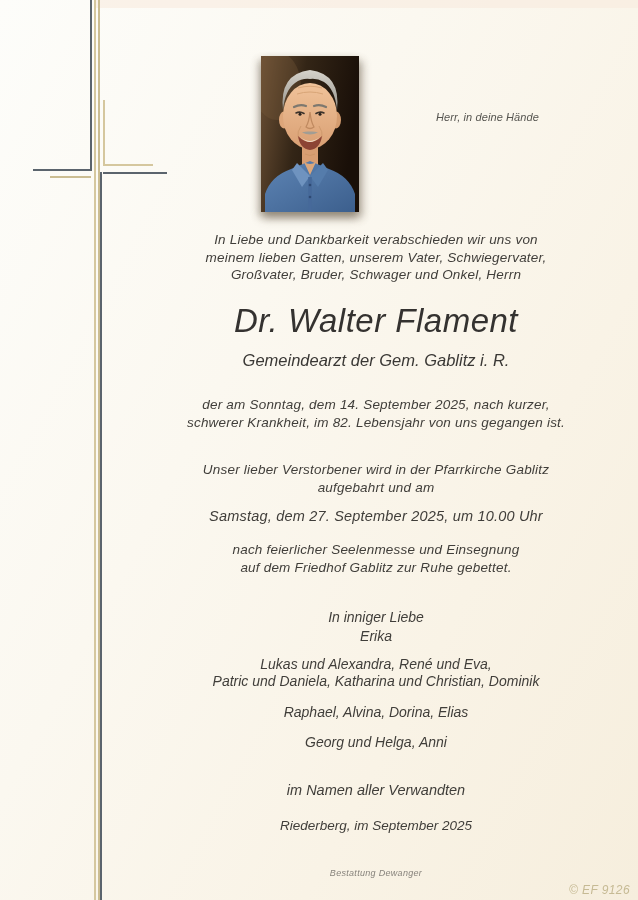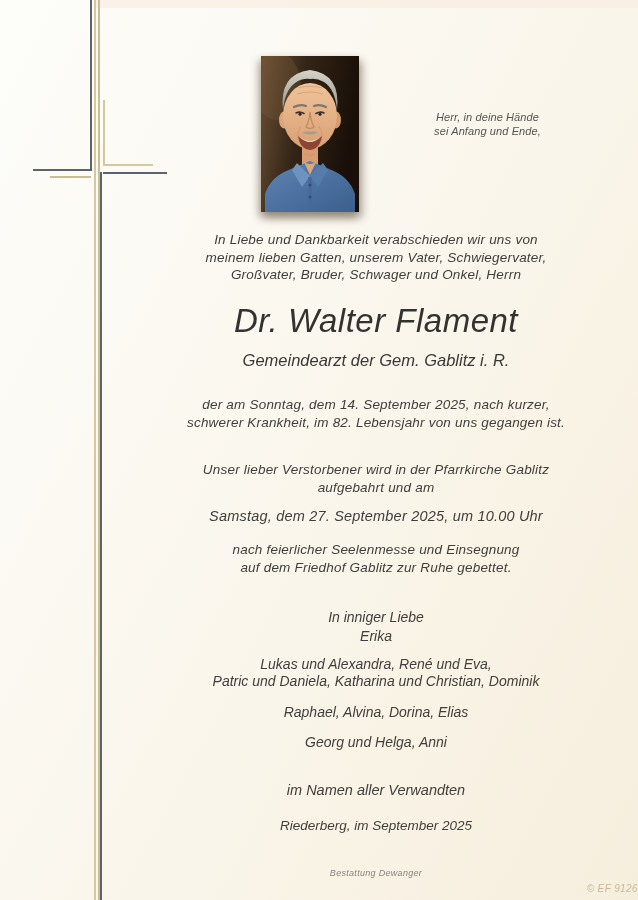--- a/index.html
+++ b/index.html
@@ -45,21 +45,21 @@
   .datetime{top:508px;font-size:14.5px;font-weight:bold;letter-spacing:.2px;}
   .burial{top:541px;font-size:13.5px;line-height:17.5px;letter-spacing:.2px;}
   .closing{top:609px;font-size:14px;}
   .widow{top:628px;font-size:14px;}
   .family{top:656px;font-size:14px;line-height:16.5px;}
   .grandchildren{top:704px;font-size:14px;}
   .relatives{top:734px;font-size:14px;}
   .in-name{top:782px;font-size:14.5px;}
   .place-date{top:818px;font-size:13.5px;}
   .funeral-home{top:868px;font-size:9px;color:#87837c;letter-spacing:.3px;}
-  .print-code{position:absolute;right:0;top:883px;font-size:10px;color:#c6ba94;letter-spacing:.4px;}
+  .print-code{position:absolute;right:8px;top:883px;font-size:12px;color:#c6ba94;letter-spacing:.4px;}
 </style>
 </head>
 <body>
 
 <div class="card">
   <div class="top-strip"></div>
 
   <div>
     <div class="cl gold g-v1"></div>
     <div class="cl gold2 g-v2"></div>
@@ -120,21 +120,20 @@
       <path d="M58,70 Q62,76 61,81" stroke="#cf9a6d" stroke-width="1" fill="none"></path>
       <path d="M41,76.5 Q49,80.5 57,76.5 Q53,75 49,75.5 Q45,75 41,76.5 Z" fill="#a19d94"></path>
       <path d="M37,80 Q49,92 61,80 Q59,93 49,94 Q39,93 37,80 Z" fill="#8c4434"></path>
       <path d="M39,81 Q49,89 59,81 Q54,85.5 49,85.8 Q44,85.5 39,81 Z" fill="#f3efe6"></path>
       <path d="M44,98 Q49,101 54,98" stroke="#ce9668" stroke-width="1" fill="none"></path>
     </svg>
   </figure>
 
   <div class="verse">
     <span class="line">Herr, in deine Hände</span>
-    <span class="line">sei Anfang und Ende,</span>
   </div>
 
   <main class="content">
     <p class="intro">
       <span class="line">In Liebe und Dankbarkeit verabschieden wir uns von</span>
       <span class="line">meinem lieben Gatten, unserem Vater, Schwiegervater,</span>
       <span class="line">Großvater, Bruder, Schwager und Onkel, Herrn</span>
     </p>
 
     <h1 class="name">Dr. Walter Flament</h1>

